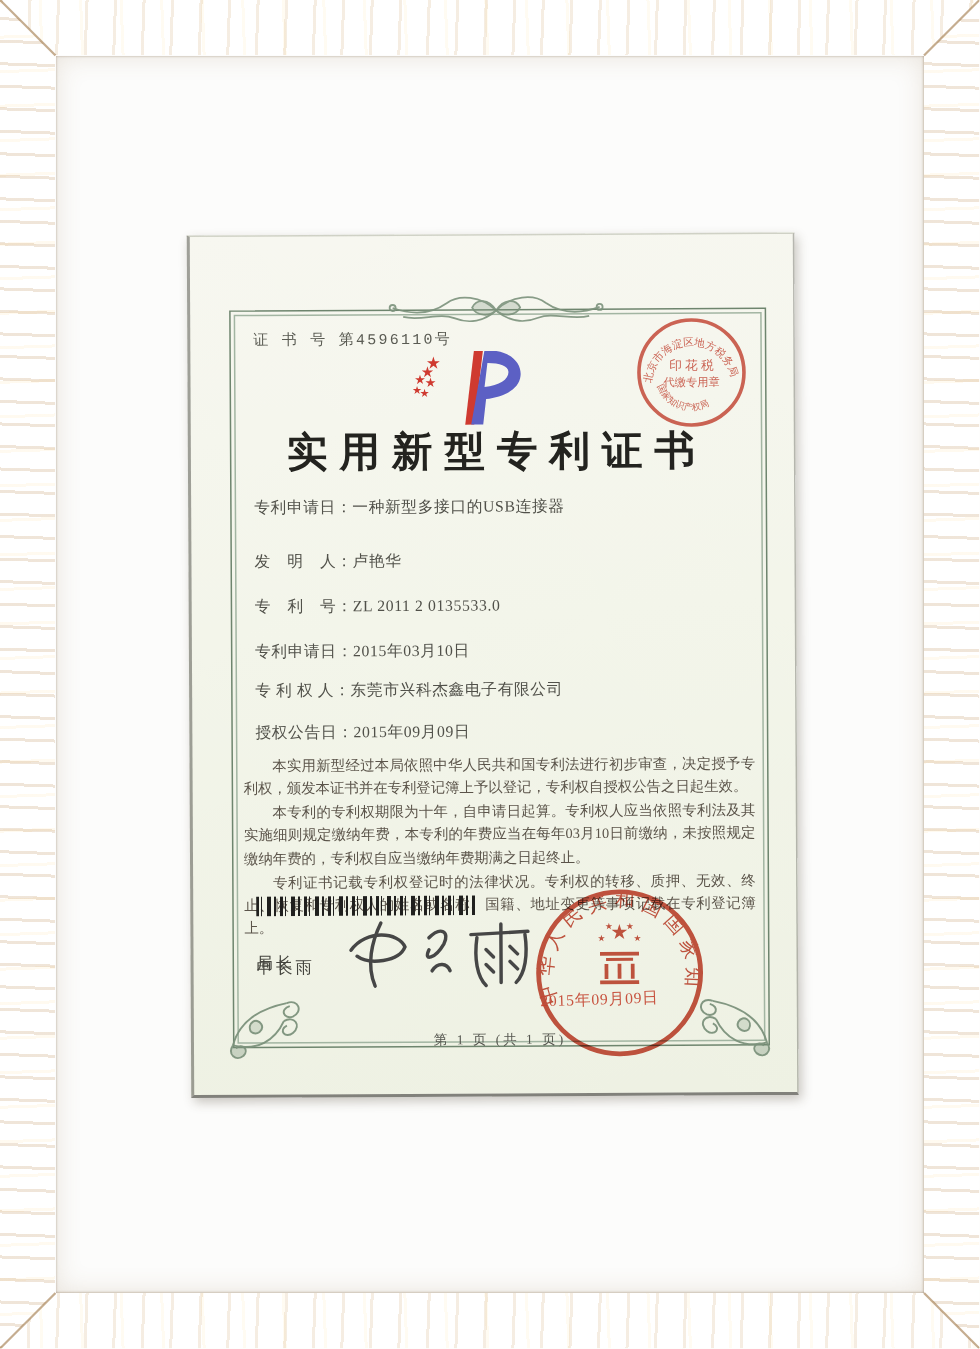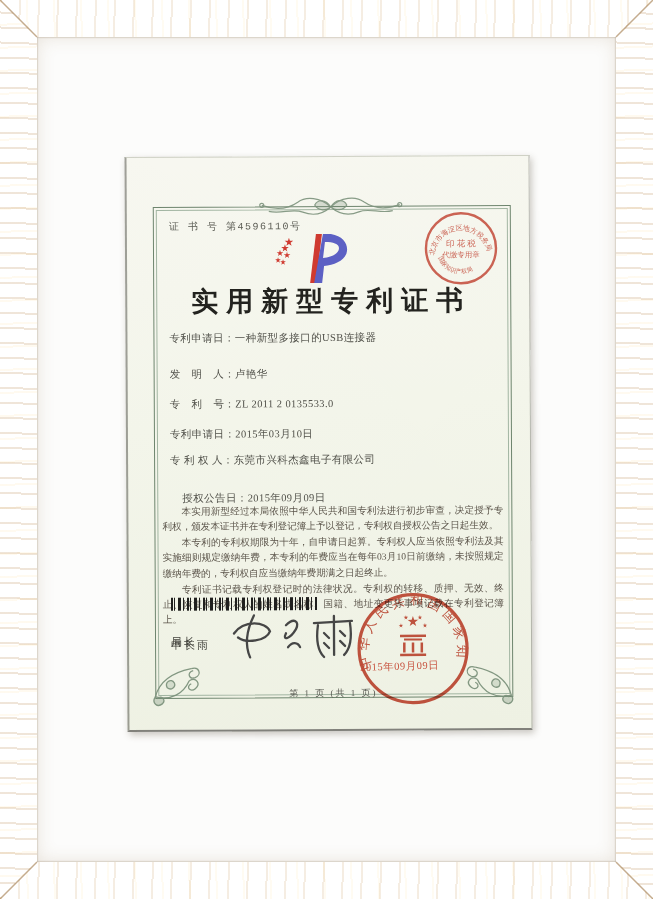--- a/index.html
+++ b/index.html
@@ -164,21 +164,21 @@
       </div>
       <div class="field" style="top:240px;">
         <span>专　利　号：</span><span>ZL 2011 2 0135533.0</span>
       </div>
       <div class="field" style="top:270px;">
         <span>专利申请日：</span><span>2015年03月10日</span>
       </div>
       <div class="field" style="top:296px;">
         <span>专 利 权 人：</span><span>东莞市兴科杰鑫电子有限公司</span>
       </div>
-      <div class="field" style="top:334px;margin-left:12px;">
+      <div class="field" style="top:324px;">
         <span>授权公告日：</span><span>2015年09月09日</span>
       </div>
     </div>
 
     <div class="paras">
       <p>本实用新型经过本局依照中华人民共和国专利法进行初步审查，决定授予专利权，颁发本证书并在专利登记簿上予以登记，专利权自授权公告之日起生效。</p>
       <p>本专利的专利权期限为十年，自申请日起算。专利权人应当依照专利法及其实施细则规定缴纳年费，本专利的年费应当在每年03月10日前缴纳，未按照规定缴纳年费的，专利权自应当缴纳年费期满之日起终止。</p>
       <p>专利证书记载专利权登记时的法律状况。专利权的转移、质押、无效、终止、恢复和专利权人的姓名或名称、国籍、地址变更等事项记载在专利登记簿上。</p>
     </div>
 

